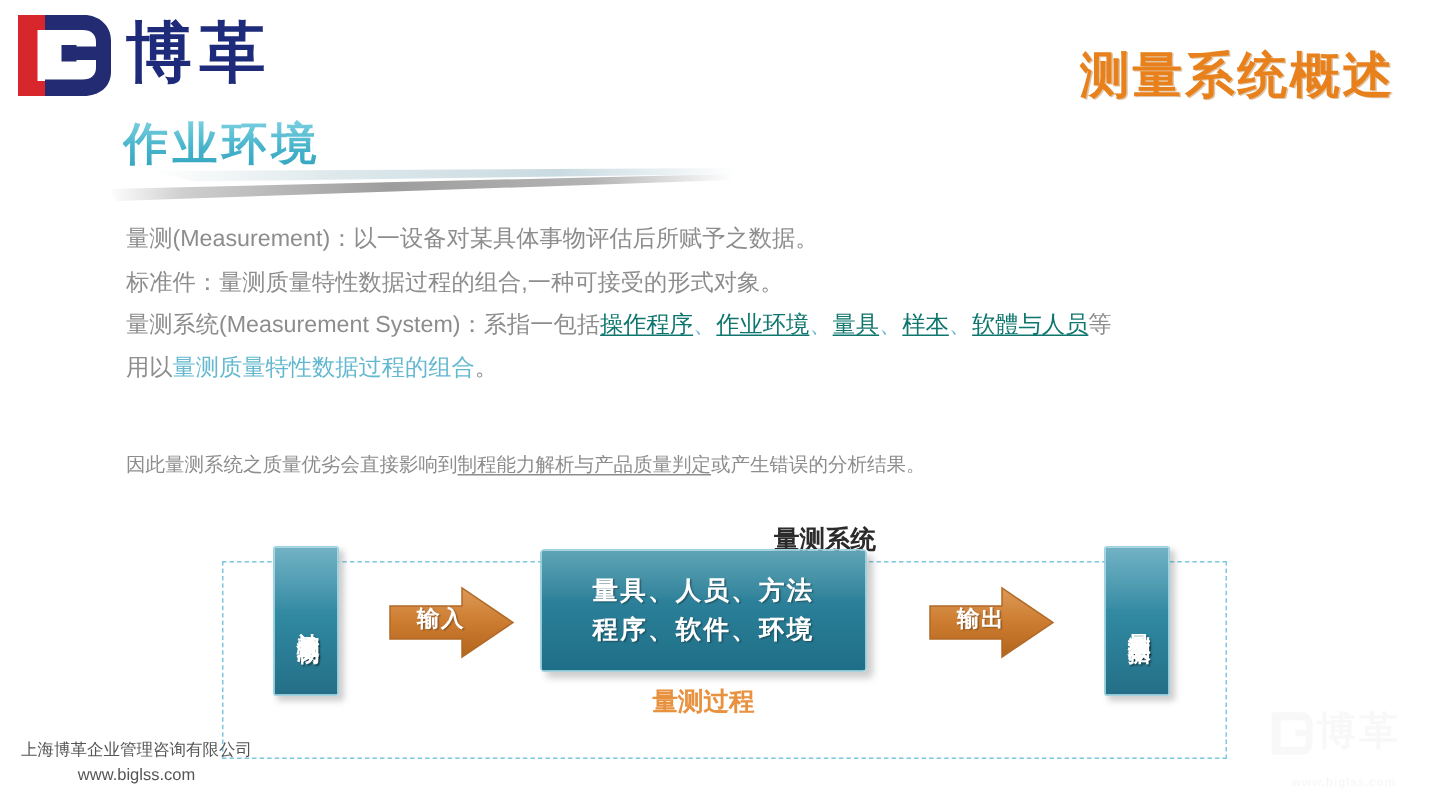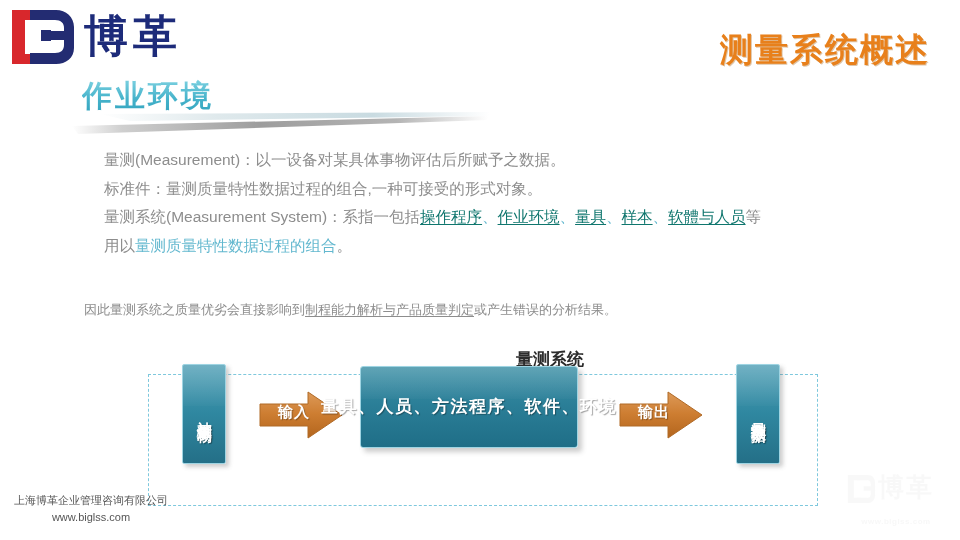--- a/index.html
+++ b/index.html
@@ -85,21 +85,20 @@
 
   
   #body-block {
     position: absolute;
     left: 84px;
     top: 146px;
     width: 830px;
     font-size: 15.5px;
     line-height: 28.5px;
     color: #8d8d8d;
-    margin-left: 20px;
   }
   .body-line { white-space: nowrap; }
   .accent-blue {
     color: #0f766e;
     text-decoration: underline;
     text-underline-offset: 2px;
   }
   .accent-blue-plain {
     color: #63b8cf;
   }
@@ -196,21 +195,21 @@
     left: 212px;
     top: 18px;
     width: 218px;
     height: 82px;
     box-sizing: border-box;
     background: linear-gradient(180deg, #3d90a6 0%, #2b7f98 45%, #1f6e87 100%);
     border: 1px solid #9ed4e2;
     border-radius: 3px;
     box-shadow: 4px 4px 5px rgba(90,90,90,0.30);
     display: flex;
-    flex-direction: row;
+    flex-direction: column;
     align-items: center;
     justify-content: center;
   }
   #box-process::after {
     content: "";
     position: absolute;
     left: 0; top: 0; right: 0;
     height: 40%;
     background: linear-gradient(180deg, rgba(255,255,255,0.18) 0%, rgba(255,255,255,0.02) 100%);
     pointer-events: none;
@@ -386,20 +385,21 @@
         </defs>
         <path d="M2 14 L50 14 L50 2 L84 25 L50 48 L50 36 L2 36 Z" fill="url(#arrGrad)" stroke="#b06a27" stroke-width="1"></path>
       </svg>
       <div class="arrow-label">输入</div>
     </div>
 
     <div id="box-process">
       <div class="process-line">量具、人员、方法</div>
       <div class="process-line">程序、软件、环境</div>
     </div>
+    <div id="process-caption">量测过程</div>
 
     <div class="arrow" id="arrow-output">
       <svg viewBox="0 0 86 50" width="86" height="50">
         <path d="M2 14 L50 14 L50 2 L84 25 L50 48 L50 36 L2 36 Z" fill="url(#arrGrad)" stroke="#b06a27" stroke-width="1"></path>
       </svg>
       <div class="arrow-label">输出</div>
     </div>
 
     <div class="v-box" id="box-output-data">
       <div class="v-label">量测数据</div>

